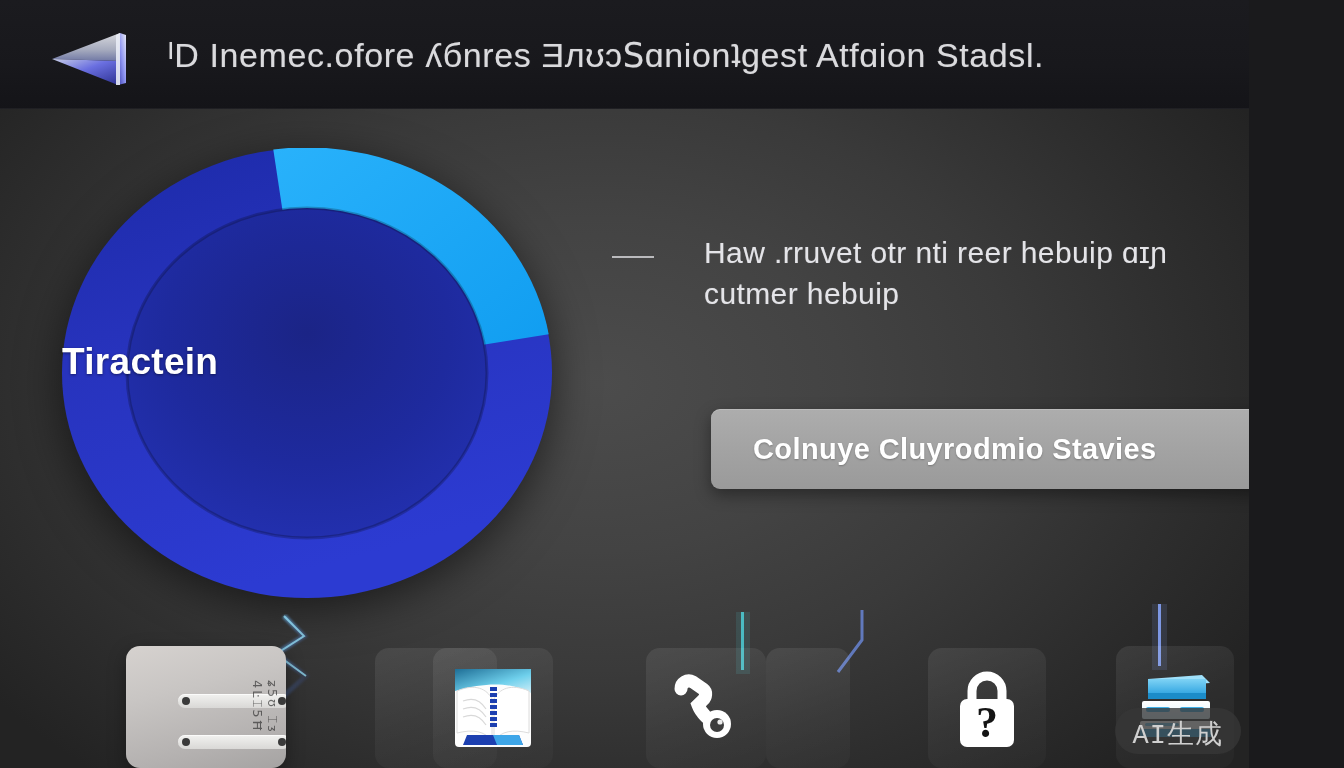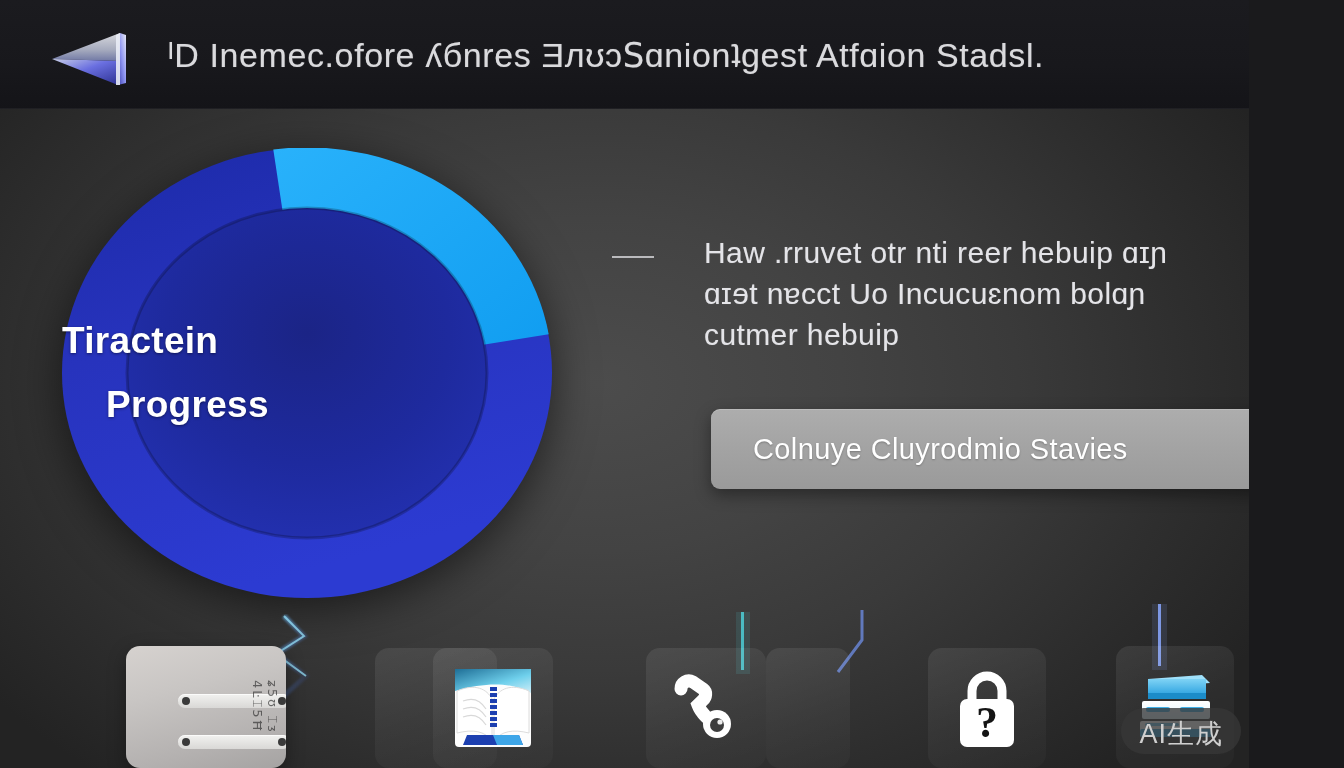--- a/index.html
+++ b/index.html
@@ -114,21 +114,21 @@
     width:564px; height:80px;
     border-radius:9px;
     background:linear-gradient(to bottom, #adadad 0%, #a3a3a3 50%, #9a9a9a 100%);
     box-shadow:0 6px 16px rgba(0,0,0,.38), inset 0 1px 0 rgba(255,255,255,.18);
     display:flex; align-items:center;
     border:none;
     cursor:pointer;
   }
   .cta-label {
     margin-left:42px;
-    font-size:29px; color:#ffffff; font-weight:400;
+    font-size:29px; color:#ffffff; font-weight:700;
     letter-spacing:.4px;
     text-shadow:0 1px 2px rgba(0,0,0,.25);
   }
 
   
   .card {
     position:absolute;
     border-radius:14px;
     overflow:hidden;
   }
@@ -180,21 +180,21 @@
 
   
   .watermark {
     position:absolute; right:8px; bottom:14px;
     padding:8px 18px 2px;
     border-radius:24px;
     background:rgba(55,55,55,.78);
     color:#cfcfcf;
     font-size:27px;
     letter-spacing:1px;
-    font-family:Liberation Sans, sans-serif;
+    font-family:Liberation Mono, monospace;
     display:flex; align-items:center;
   }
 
   .book-icon, .boxes-icon { display:block; }
 </style>
 </head>
 <body>
 
 <div class="stage">
 
@@ -252,30 +252,28 @@
       <ellipse cx="245" cy="225" rx="245" ry="225" fill="url(#dkBlue)"></ellipse>
 
       <path d="M 245 225 L 211.3 1.5 A 245 225 0 0 1 486.7 186.2 Z" fill="url(#ltBlue)"></path>
 
       <ellipse cx="245" cy="225" rx="180" ry="165" fill="url(#holeGrad)"></ellipse>
       <ellipse cx="245" cy="225" rx="180" ry="165" fill="none" stroke="rgba(0,0,0,.22)" stroke-width="3"></ellipse>
     </svg>
 
     <div class="donut-label">
       <div class="l1">Tiractein</div>
-      <div class="l2">Progress</div>
     </div>
   </div>
 
   <div class="right-col">
     <div class="bullet-row">
       <div class="bullet-dash"></div>
       <div class="bullet-text">
         <span>Haw .rruvet otr nti reer  hebuip ɑɪɲ</span>
-        <span>ɑɪɘt nɐcct Uo Incucuɛnom bolɑɲ</span>
         <span>cutmer  hebuip</span>
       </div>
     </div>
   </div>
 
   <div class="cta-button">
     <div class="cta-label">Colnuye Cluyrodmio Stavies</div>
   </div>
 
   <svg class="beam" style="left:246px; top:614px;" width="90" height="110">

